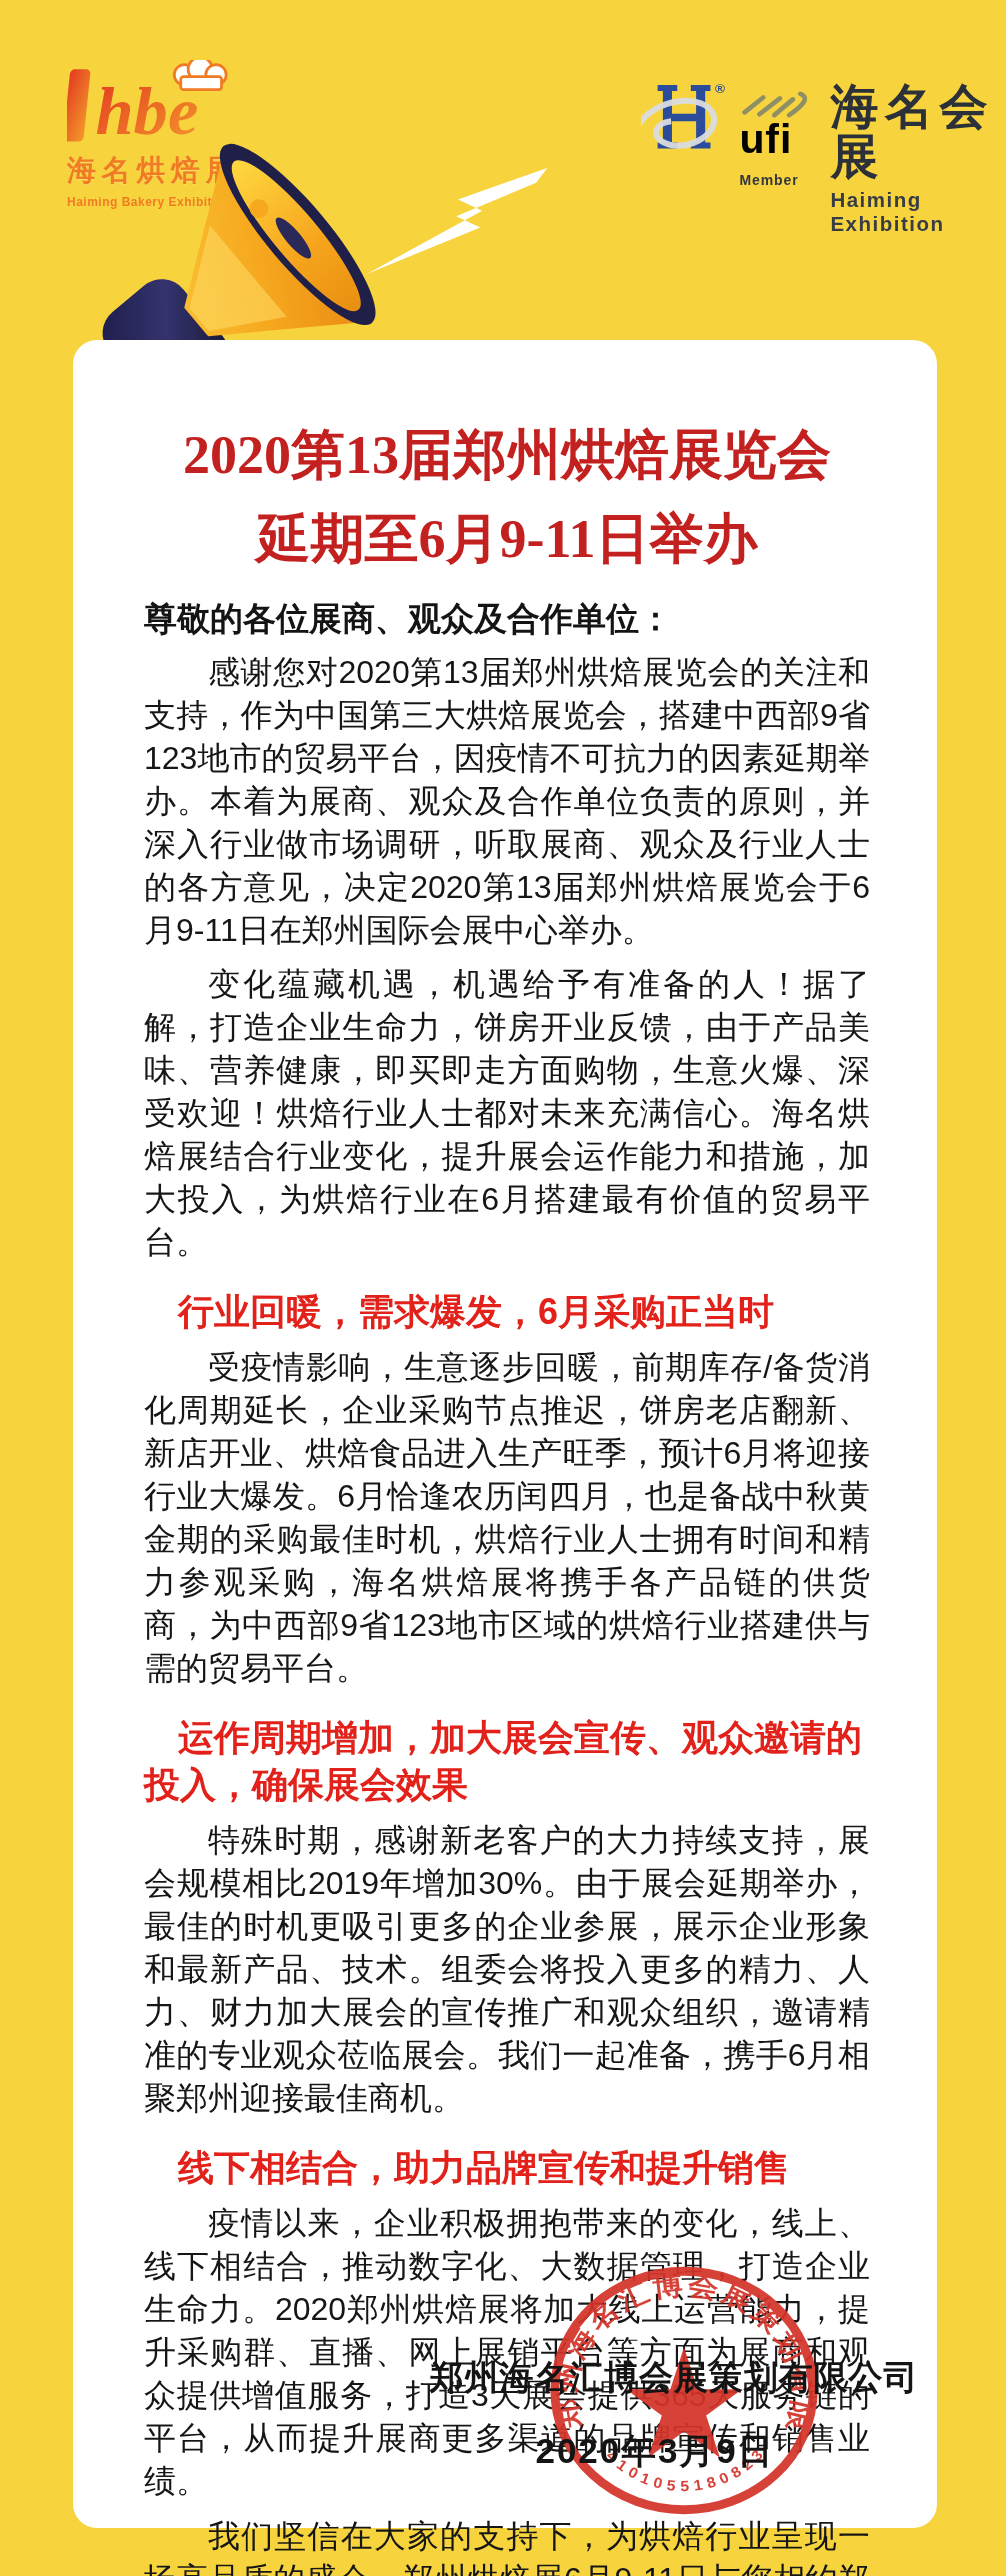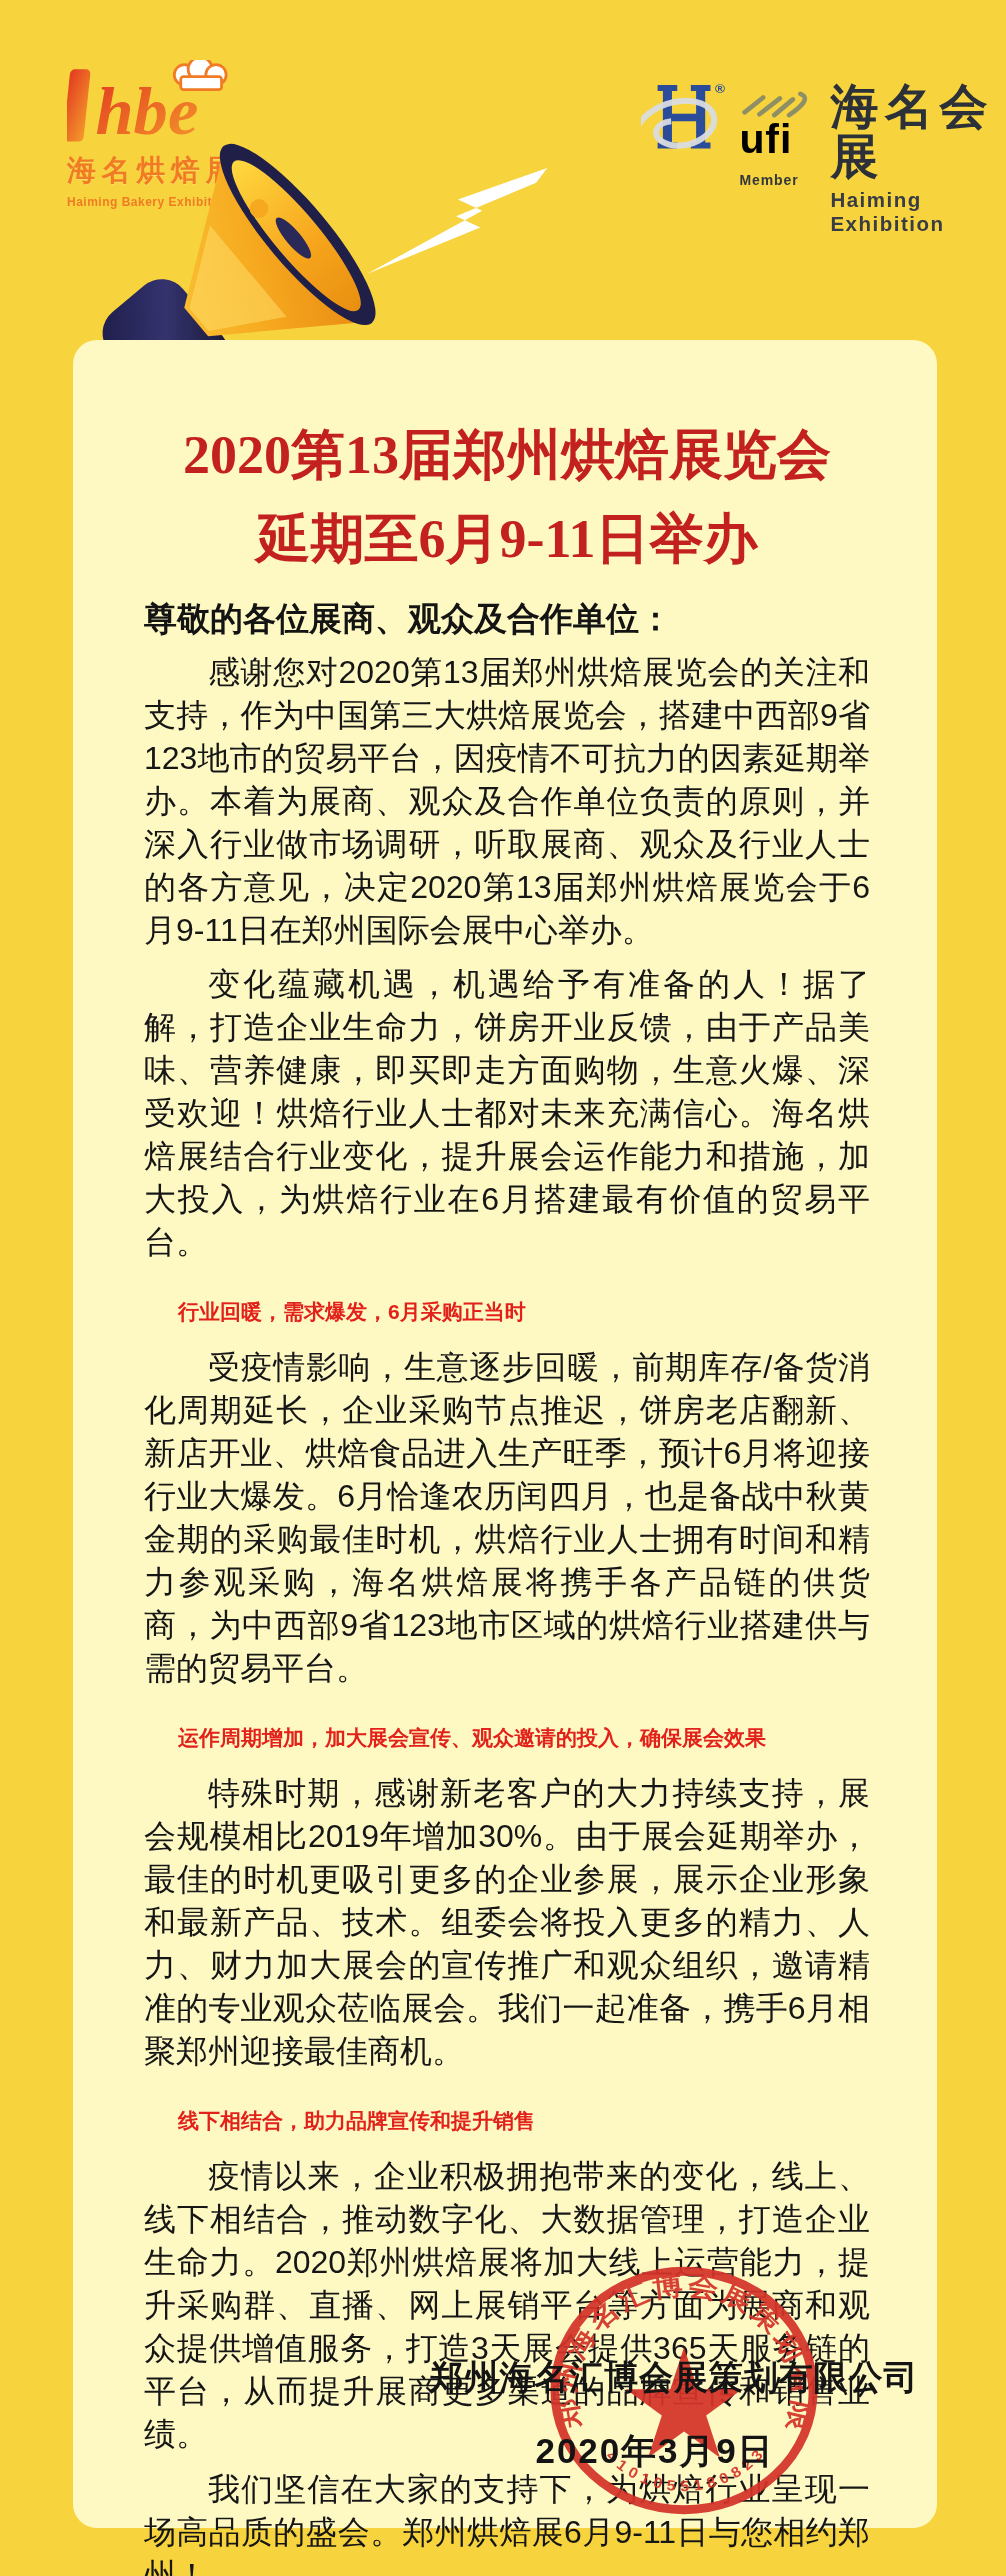--- a/index.html
+++ b/index.html
@@ -30,35 +30,35 @@
 
   
   .megaphone{position:absolute;left:60px;top:110px;pointer-events:none;}
   .mega-shadow{position:absolute;left:101px;top:378px;width:177px;height:30px;border-radius:50%;
      background:radial-gradient(closest-side,rgba(40,40,60,.40),rgba(40,40,60,0));filter:blur(3.7px);}
   .lightning{position:absolute;left:365px;top:166px;pointer-events:none;}
 
   
   .card{
     position:absolute;left:73px;top:340px;width:864px;height:2188px;
-    background:#fef9c3;border-radius:24px;box-sizing:border-box;
+    background:#ffffff;border-radius:24px;box-sizing:border-box;
     padding:52px 67px 0 71px;
   }
   .title{
     text-align:center;color:#C32120;
     font-family:"Liberation Serif","DejaVu Serif",serif;
     font-weight:bold;font-size:54px;line-height:84px;margin-top:20.5px;
   }
   .salutation{font-size:33px;font-weight:bold;color:#141414;margin-top:16px;line-height:43px;}
   p.bodytext{
     font-size:32px;line-height:43px;color:#161616;margin:11.2px 0 0 0;
     text-align:justify;text-indent:2em;font-weight:400;
   }
   .sec-heading{
-    color:#E2211A;font-size:21px;font-weight:bold;line-height:47px;
+    color:#E2211A;font-size:36px;font-weight:bold;line-height:47px;
     margin:24px 0 1.9px 0;text-indent:34px;
   }
 
   
   .stamp{position:absolute;left:473px;top:1922px;z-index:1;opacity:.93;}
   .sig-company{
     position:absolute;left:347px;top:2015px;width:508px;z-index:2;
     text-align:center;font-size:34px;font-weight:bold;color:#141414;letter-spacing:0.9px;
   }
   .sig-date{

